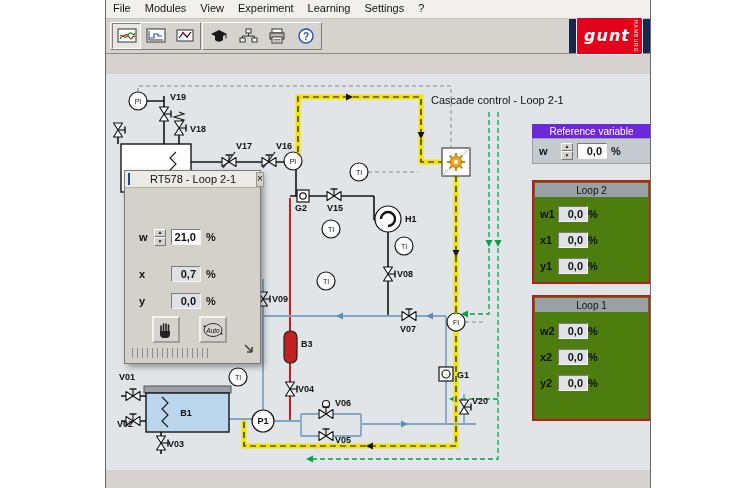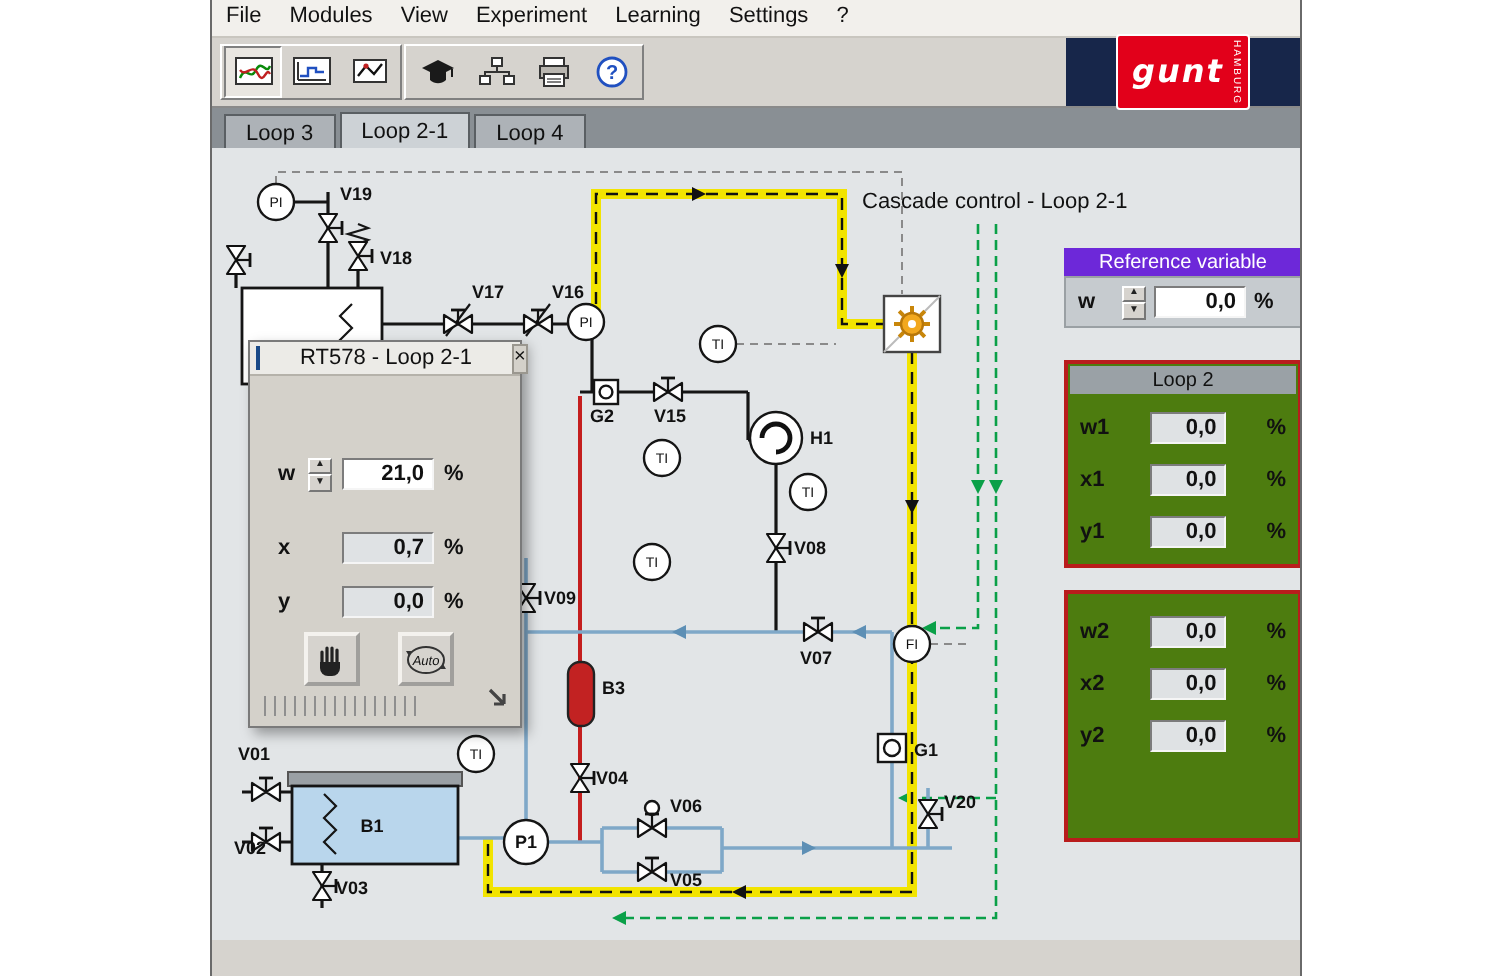--- a/index.html
+++ b/index.html
@@ -11,21 +11,21 @@
   .menubar{height:18px;background:#f2f0ec;display:flex;align-items:flex-start;font-size:11px;
        border-bottom:1px solid #c9c6bf;}
   .menu-item{padding:2px 7px;cursor:default;}
   
   .toolbar{position:relative;height:34px;background:#d6d3ce;border-bottom:1px solid #8a8a8a;}
   .toolgroup{position:absolute;top:3px;height:28px;display:flex;align-items:center;
        border:1px solid;border-color:#ffffff #808080 #808080 #ffffff;background:#d6d3ce;padding:0 1px;box-sizing:border-box;}
   .tg1{left:4px;} .tg2{left:96px;}
   .tool-btn{width:27px;height:24px;display:flex;align-items:center;justify-content:center;border:1px solid transparent;}
   .tool-btn.pressed{border-color:#808080 #ffffff #ffffff #808080;background:#e9e6e1;}
-  .brand{position:absolute;right:0;top:0;height:34px;width:117px;background:#17264a;
+  .brand{position:absolute;right:0;top:0;height:34px;width:81px;background:#17264a;
        display:flex;align-items:center;justify-content:center;}
   .gunt-box{background:#e2001a;border:1px solid #ffffff;border-radius:2px;padding:2px 4px 2px 7px;
        display:flex;align-items:center;gap:3px;}
   .gunt-text{color:#fff;font-weight:bold;font-style:italic;font-size:16px;line-height:1;letter-spacing:1px;
        font-family:"DejaVu Sans",sans-serif;}
   .hamburg{color:#fff;font-size:5px;writing-mode:vertical-rl;letter-spacing:1px;line-height:1;}
   
   .tabbar{height:22px;background:#898f94;display:flex;align-items:flex-end;padding-left:6px;gap:2px;
        border-bottom:1px solid #5f6periodic468;}
   .tab{font-size:11px;padding:3px 10px;background:#adb2b7;border:1px solid #5a5f63;border-bottom:none;color:#111;cursor:default;}
@@ -55,30 +55,30 @@
   
   .ref-title{position:absolute;left:426px;top:50px;width:119px;height:14px;background:#6d28d9;color:#fff;
        font-size:10px;display:flex;align-items:center;justify-content:center;}
   .ref-body{position:absolute;left:426px;top:64px;width:119px;height:26px;background:#c6cbcf;
        border:1px solid #9aa0a4;display:flex;align-items:center;gap:4px;padding:0 6px;box-sizing:border-box;}
   .plabel{width:18px;font-size:11px;font-weight:bold;}
   .punit{font-size:11px;font-weight:bold;}
   .spinner{width:12px;height:17px;display:flex;flex-direction:column;}
   .sp-btn{flex:1;background:#d6d3ce;border:1px solid;border-color:#fff #777 #777 #fff;font-size:5px;
        display:flex;align-items:center;justify-content:center;line-height:1;color:#222;}
-  .val-box{width:46px;height:16px;background:#fff;font-size:11px;font-weight:bold;display:flex;align-items:center;
+  .val-box{width:30px;height:16px;background:#fff;font-size:11px;font-weight:bold;display:flex;align-items:center;
        justify-content:flex-end;padding-right:4px;box-sizing:border-box;
        border-top:1px solid #7c7c7c;border-left:1px solid #7c7c7c;border-bottom:1px solid #f5f5f5;border-right:1px solid #f5f5f5;}
   .val-box.gray{background:#dfe2e4;}
   .side-panel{position:absolute;left:426px;width:119px;background:#4d7c0f;border:2px solid #b91c1c;box-sizing:border-box;}
   .side-panel.loop2{top:106px;height:104px;}
   .side-panel.loop1{top:221px;height:126px;}
   .side-panel .hdr{height:14px;background:#9aa1a6;color:#111;font-size:10px;display:flex;align-items:center;
        justify-content:center;margin:1px;}
-  .prow{display:flex;align-items:center;gap:20px;padding:0 6px;height:18px;margin-top:8px;}
+  .prow{display:flex;align-items:center;gap:0;padding:0 6px;height:18px;margin-top:8px;}
   .side-panel.loop1 .prow.first{margin-top:10px;}
   
   .dialog{position:absolute;left:18px;top:96px;width:137px;height:194px;background:#d4d1ca;border:1px solid #7a7a7a;
        box-shadow:3px 3px 6px rgba(0,0,0,.35);box-sizing:border-box;}
   .dlg-title{height:16px;background:#ecebe7;border-bottom:1px solid #b5b2aa;display:flex;align-items:center;
        padding:0 3px;gap:20px;}
   .dlg-ico{width:10px;height:10px;background:#2b72c8;border:1px solid #1a4a88;}
   .dlg-title-text{font-size:11px;flex:1;white-space:nowrap;}
   .dlg-close{width:14px;height:13px;font-size:10px;line-height:11px;text-align:center;border:1px solid #9a978f;
        background:#d4d1ca;cursor:default;}
@@ -167,25 +167,20 @@
       </div>
     </div>
     <div class="brand">
       <div class="gunt-box">
         <span class="gunt-text">gunt</span>
         <span class="hamburg">HAMBURG</span>
       </div>
     </div>
   </div>
 
-  <div class="tabbar">
-      <div class="tab">Loop 3</div>
-      <div class="tab active">Loop 2-1</div>
-      <div class="tab">Loop 4</div>
-    </div>
 
   <div class="main">
 
     <svg id="diagram" width="546" height="396" viewBox="0 0 546 396">
       <defs>
         <g id="valve">
           <path d="M0,0 L-7,-4.5 L-7,4.5 Z M0,0 L7,-4.5 L7,4.5 Z" fill="#ffffff" stroke="#111" stroke-width="1.1" stroke-linejoin="round"></path>
           <line x1="0" y1="0" x2="0" y2="-7" stroke="#111" stroke-width="1.1"></line>
           <line x1="-3.5" y1="-7" x2="3.5" y2="-7" stroke="#111" stroke-width="1.4"></line>
         </g>
@@ -356,20 +351,21 @@
         <span class="punit">%</span>
       </div>
       <div class="prow">
         <span class="plabel">y1</span>
         <span class="val-box gray">0,0</span>
         <span class="punit">%</span>
       </div>
     </div>
 
     <div class="side-panel loop1">
+      <div class="hdr">Loop 1</div>
       <div class="prow first">
         <span class="plabel">w2</span>
         <span class="val-box gray">0,0</span>
         <span class="punit">%</span>
       </div>
       <div class="prow">
         <span class="plabel">x2</span>
         <span class="val-box gray">0,0</span>
         <span class="punit">%</span>
       </div>

